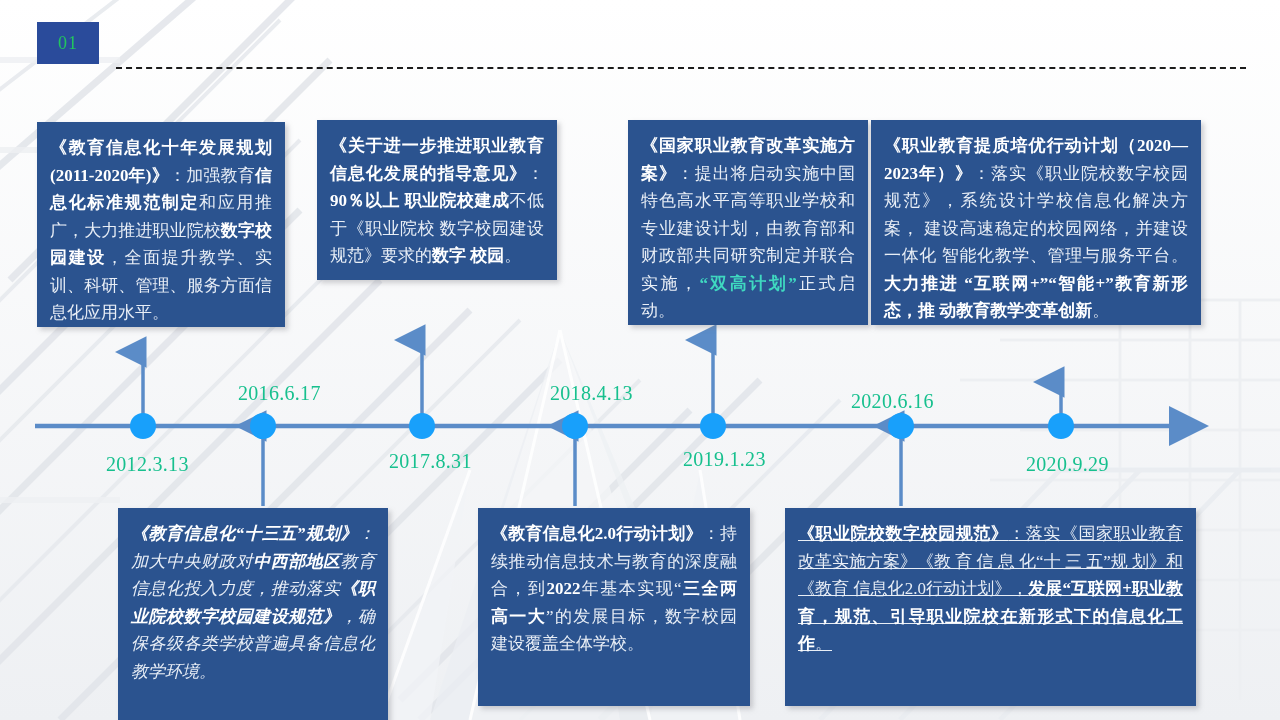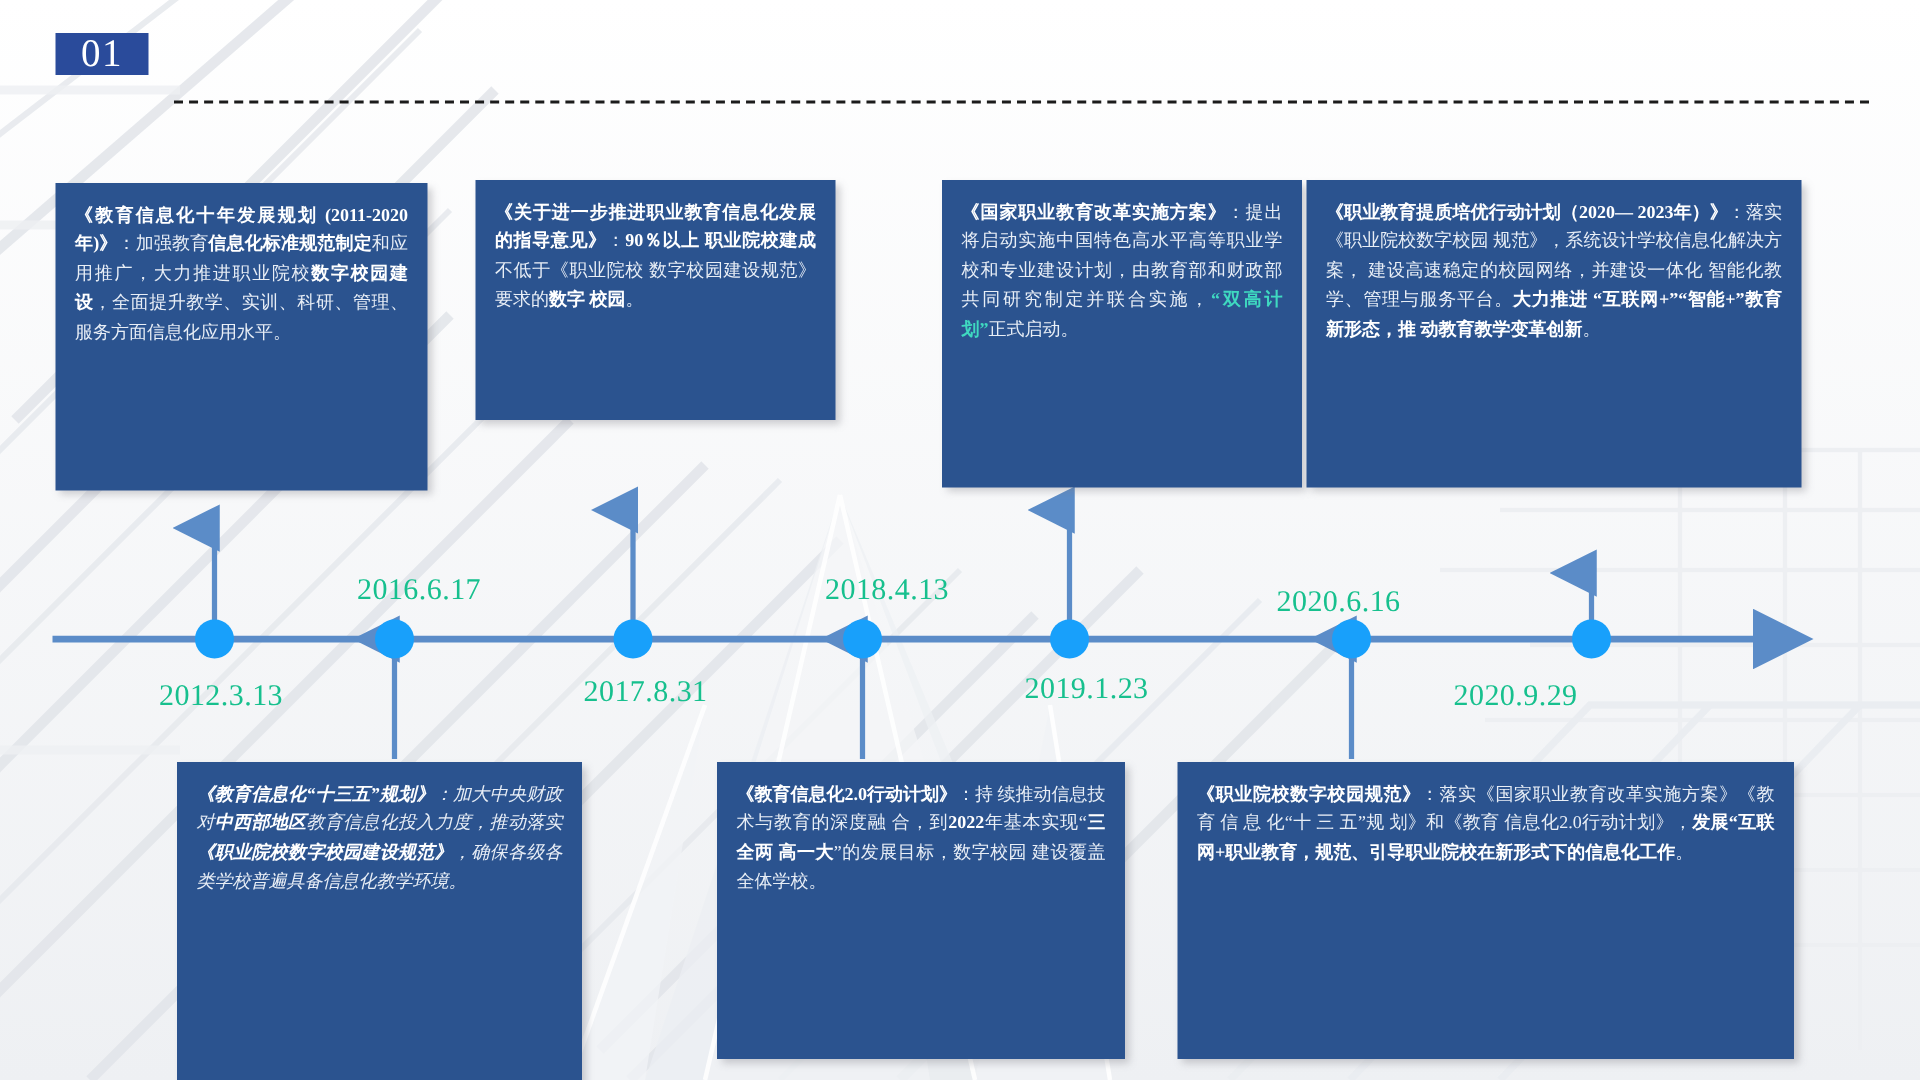--- a/index.html
+++ b/index.html
@@ -10,62 +10,62 @@
   }
 
   
   #bg{position:absolute;inset:0;overflow:hidden;z-index:0;
       background:linear-gradient(160deg,#ffffff 0%,#fbfbfc 40%,#f4f5f7 100%);}
   #bg svg{position:absolute;inset:0;width:1280px;height:720px;}
 
   
   .header{position:absolute;left:0;top:0;width:1280px;height:86px;z-index:5;}
   .num-badge{
-    position:absolute;left:37px;top:22px;width:62px;height:28px;
-    background:#2a4b9b;color:#ffffff;
+    position:absolute;left:37px;top:22px;width:62px;height:42px;
+    background:#2a4b9b;color:#22c55e;
     display:flex;align-items:center;justify-content:center;
     font-family:"Liberation Serif","DejaVu Serif",serif;
-    font-size:26px;letter-spacing:1px;
+    font-size:18px;letter-spacing:1px;
   }
   .header-title{
     position:absolute;left:116px;top:20px;
     color:#35569f;font-size:30px;font-weight:bold;letter-spacing:1px;
     font-family:"Liberation Serif","DejaVu Serif",serif;
     white-space:nowrap;
   }
   .header-rule{
     position:absolute;left:116px;top:67px;width:1130px;height:0;
     border-top:2px dashed #1b1b1b;
   }
 
   
   .card{
     position:absolute;z-index:4;
     background:#2b538f;
     box-shadow:3px 3px 5px rgba(120,120,130,.35);
     color:#e8eef6;
-    font-size:12px;line-height:1.62;
+    font-size:17px;line-height:1.62;
     padding:12px 13px 10px 13px;
     box-sizing:border-box;
     font-family:"Liberation Serif","DejaVu Serif",serif;
     text-align:justify;
   }
   .card b{color:#ffffff;font-weight:bold;}
   .card .hl{color:#3fd9c0;font-weight:bold;}
 
   
   .card.t1{left:37px;  top:122px; width:248px; height:205px;}
   .card.t2{left:317px; top:120px; width:240px; height:160px;}
   .card.t3{left:628px; top:120px; width:240px; height:205px;}
   .card.t4{left:871px; top:120px; width:330px; height:205px;}
 
   
   .card.b1{left:118px; top:508px; width:270px; height:232px;font-style:italic;}
   .card.b2{left:478px; top:508px; width:272px; height:198px;}
-  .card.b3{left:785px; top:508px; width:411px; height:198px;}
+  .card.b3{left:785px; top:508px; width:411px; height:198px;text-decoration:underline;}
 
   
   .timeline-svg{position:absolute;left:0;top:0;width:1280px;height:720px;z-index:3;pointer-events:none;}
   .date-lbl{
     position:absolute;z-index:6;color:#17c08e;
     font-size:20px;letter-spacing:.3px;white-space:nowrap;
     font-family:"Liberation Serif","DejaVu Serif",serif;
   }
 </style>
 </head>
@@ -192,21 +192,21 @@
     <circle cx="1061" cy="426" r="13" fill="#18a0fb"></circle>
   </g>
 </svg>
 
 <div class="date-lbl" style="left:106px;top:453px;">2012.3.13</div>
 <div class="date-lbl" style="left:238px;top:382px;">2016.6.17</div>
 <div class="date-lbl" style="left:389px;top:450px;">2017.8.31</div>
 <div class="date-lbl" style="left:550px;top:382px;">2018.4.13</div>
 <div class="date-lbl" style="left:683px;top:448px;">2019.1.23</div>
 <div class="date-lbl" style="left:851px;top:390px;">2020.6.16</div>
-<div class="date-lbl" style="left:969px;top:453px;">2020.9.29</div>
+<div class="date-lbl" style="left:1026px;top:453px;">2020.9.29</div>
 
 <div class="card t1">
   <span><b>《教育信息化十年发展规划</b> <b>(2011-2020年)》</b>：加强教育<b>信息化标准规范制定</b>和应用推广，大力推进职业院校<b>数字校园建设</b>，全面提升教学、实训、科研、管理、服务方面信息化应用水平。</span>
 </div>
 <div class="card t2">
   <span><b>《关于进一步推进职业教育信息化发展的指导意见》</b>：<b>90％以上 职业院校建成</b>不低于《职业院校 数字校园建设规范》要求的<b>数字 校园</b>。</span>
 </div>
 <div class="card t3">
   <span><b>《国家职业教育改革实施方案》</b>：提出将启动实施中国特色高水平高等职业学校和专业建设计划，由教育部和财政部共同研究制定并联合实施，<span class="hl">“双高计划”</span>正式启动。</span>
 </div>

